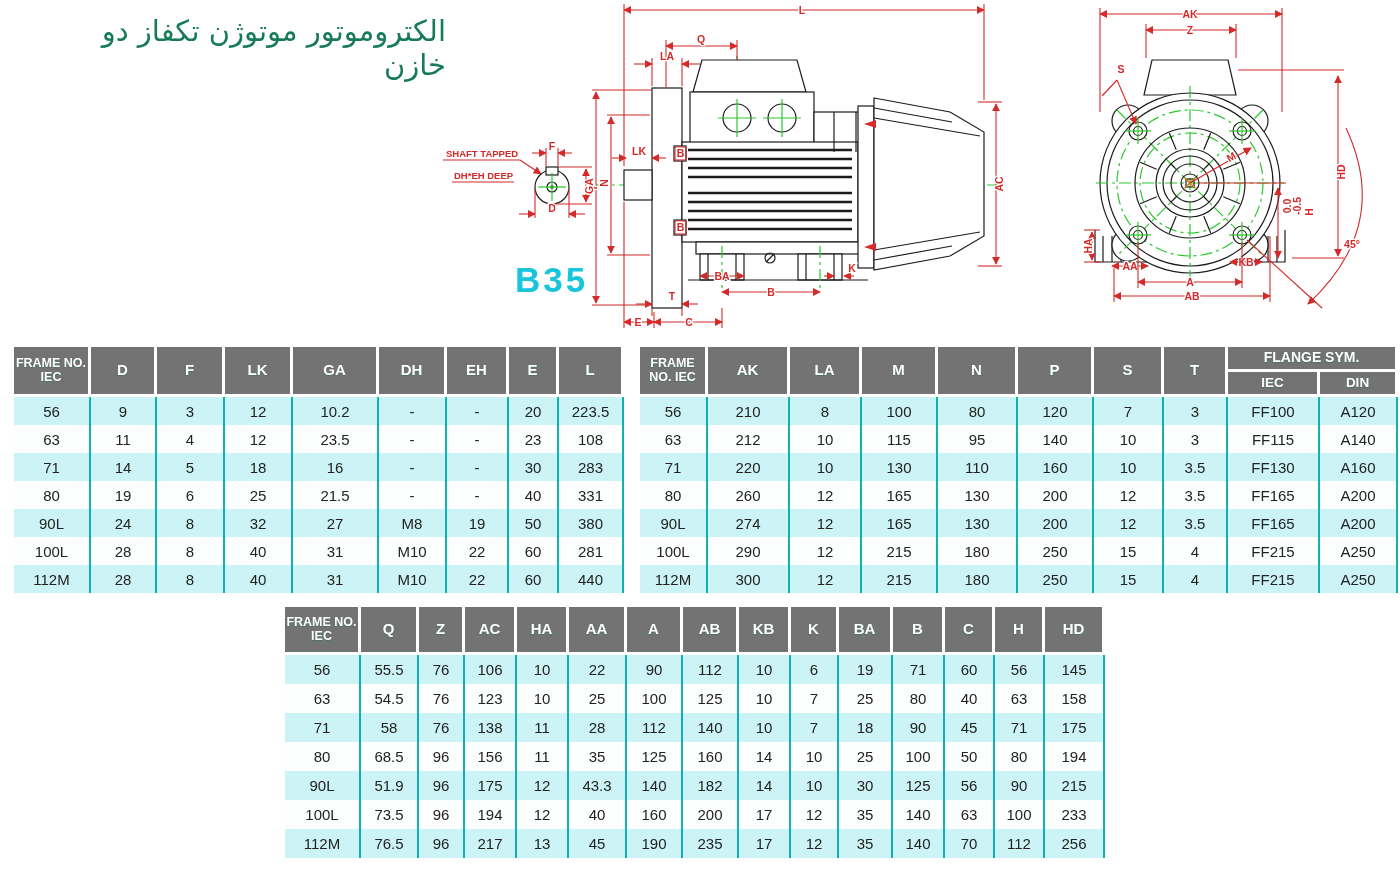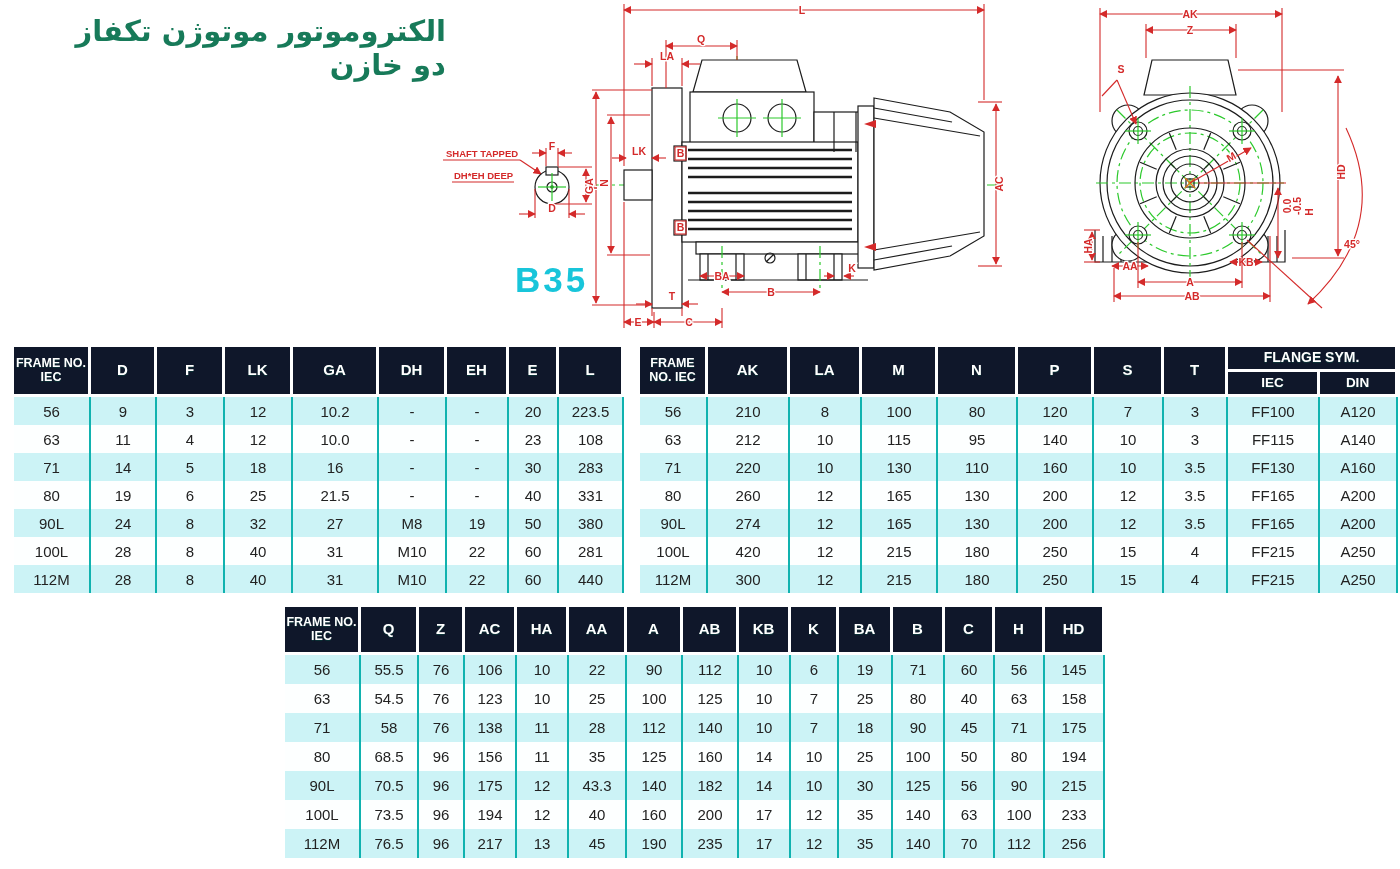--- a/index.html
+++ b/index.html
@@ -1,28 +1,28 @@
 <!DOCTYPE html>
 <html><head>
 <meta charset="utf-8">
 <style>
   html,body{margin:0;padding:0;}
   body{width:1400px;height:869px;background:#ffffff;position:relative;overflow:hidden;
        font-family:"Liberation Sans",sans-serif;}
   .page{position:absolute;inset:0;}
-  .title{position:absolute;left:36px;top:14px;width:410px;font-weight:bold;font-size:29px;
+  .title{position:absolute;left:36px;top:14px;width:410px;font-weight:normal;font-size:29px;
          color:#177a59;font-family:"DejaVu Sans",sans-serif;direction:rtl;text-align:right;}
   svg.drawing{position:absolute;left:0;top:0;}
 
   .tbl{position:absolute;}
   .t1{left:14px;top:347px;width:610px;}
   .t2{left:640px;top:347px;width:758px;}
   .t3{left:285px;top:607px;width:820px;}
   table{width:100%;border-collapse:separate;border-spacing:0;table-layout:fixed;}
-  th{background:#0f172a;color:#fff;font-weight:bold;font-size:15px;text-align:center;
+  th{background:#737373;color:#fff;font-weight:bold;font-size:15px;text-align:center;
      vertical-align:middle;padding:0;line-height:1.1;border-right:3px solid #fff;
      border-bottom:3px solid #fff;text-shadow:0 1px 1px rgba(0,110,80,.35);}
   thead tr:first-child th:first-child{font-size:12.5px;}
   th[colspan]{font-size:14px;}
   thead tr:nth-child(2) th{font-size:13.5px;}
   td{font-size:15px;text-align:center;vertical-align:middle;color:#222;padding:0;
      border-right:2px solid #10b2af;}
   tr.c1 td{background:#ccf3f6;}
   tr.c2 td{background:#fdffff;}
   .t1 thead tr{height:50px;} .t1 tbody tr{height:28px;}
@@ -378,21 +378,21 @@
             <td>-</td>
             <td>-</td>
             <td>20</td>
             <td>223.5</td>
           </tr>
           <tr class="c2">
             <td>63</td>
             <td>11</td>
             <td>4</td>
             <td>12</td>
-            <td>10.0</td>
+            <td>23.5</td>
             <td>-</td>
             <td>-</td>
             <td>23</td>
             <td>108</td>
           </tr>
           <tr class="c1">
             <td>71</td>
             <td>14</td>
             <td>5</td>
             <td>18</td>
@@ -537,21 +537,21 @@
             <td>165</td>
             <td>130</td>
             <td>200</td>
             <td>12</td>
             <td>3.5</td>
             <td>FF165</td>
             <td>A200</td>
           </tr>
           <tr class="c2">
             <td>100L</td>
-            <td>420</td>
+            <td>290</td>
             <td>12</td>
             <td>215</td>
             <td>180</td>
             <td>250</td>
             <td>15</td>
             <td>4</td>
             <td>FF215</td>
             <td>A250</td>
           </tr>
           <tr class="c1">
@@ -672,21 +672,21 @@
             <td>14</td>
             <td>10</td>
             <td>25</td>
             <td>100</td>
             <td>50</td>
             <td>80</td>
             <td>194</td>
           </tr>
           <tr class="c1">
             <td>90L</td>
-            <td>70.5</td>
+            <td>51.9</td>
             <td>96</td>
             <td>175</td>
             <td>12</td>
             <td>43.3</td>
             <td>140</td>
             <td>182</td>
             <td>14</td>
             <td>10</td>
             <td>30</td>
             <td>125</td>

